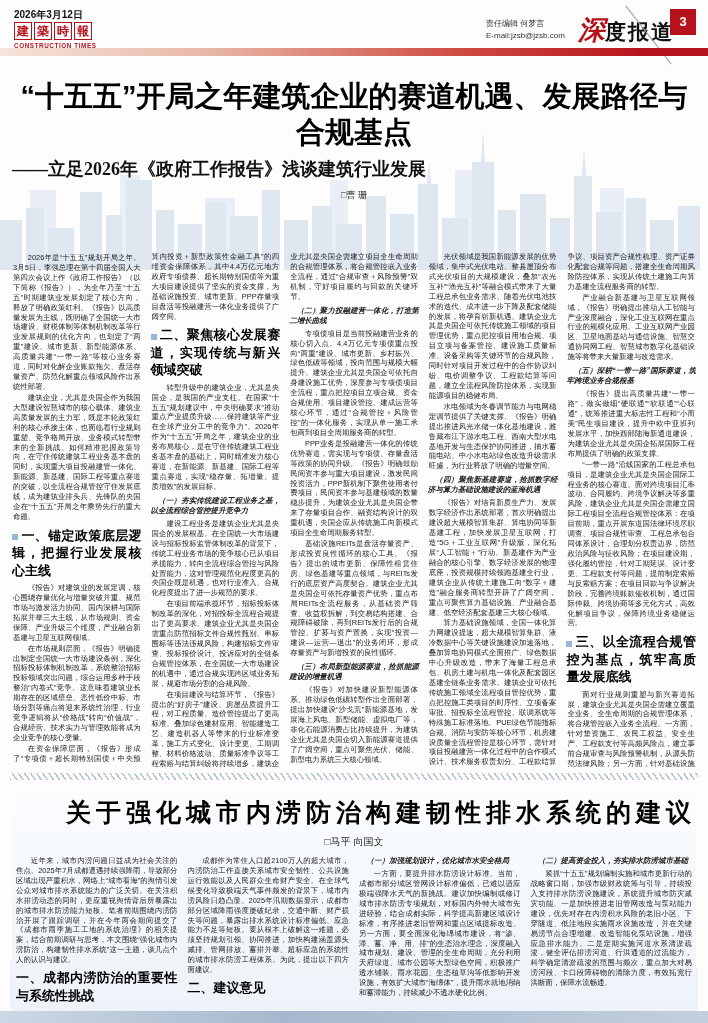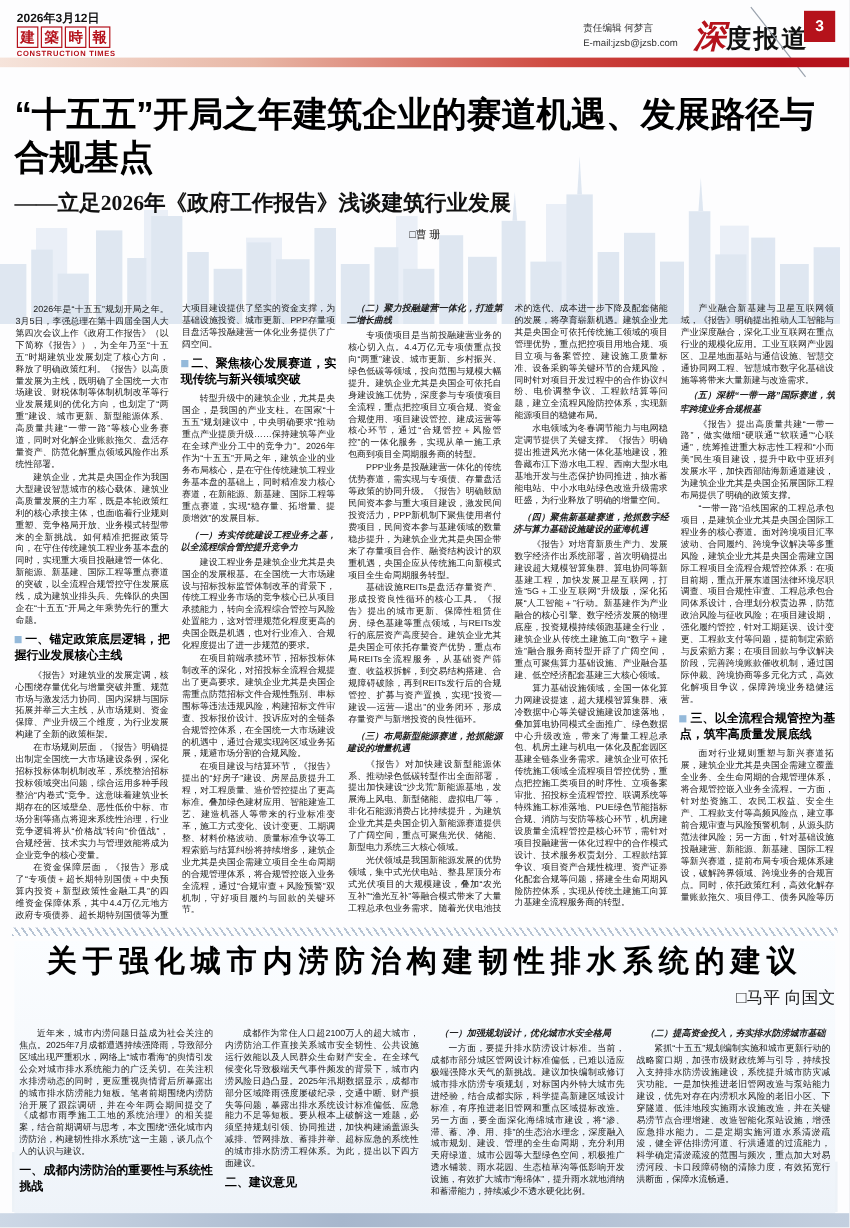--- a/index.html
+++ b/index.html
@@ -26,46 +26,46 @@
             color:#fff;font-weight:bold;font-size:13px;text-align:center;line-height:26px;}
   #red-bar{position:absolute;top:48px;left:0;width:708px;height:8px;
            background:linear-gradient(to right,#f6e4db 0%,#e8b7a6 30%,#cf4a41 65%,#b5121b 92%);}
 
   
   #skyline{position:absolute;top:120px;left:0;width:708px;height:150px;opacity:.55;pointer-events:none;}
   #skyline2{position:absolute;top:900px;left:0;width:708px;height:110px;opacity:.28;pointer-events:none;}
 
   
   #main-article{position:absolute;top:70px;left:12px;width:684px;}
-  .headline{font-size:29px;font-weight:900;color:#000;text-align:left;line-height:1.25;
+  .headline{font-size:29px;font-weight:900;color:#000;text-align:center;line-height:1.25;
             letter-spacing:0;margin:8px 0 6px;font-family:"Liberation Sans",sans-serif;}
   .subtitle{font-size:18px;font-weight:bold;color:#111;text-align:left;margin:6px 0 4px;
             font-family:"Liberation Serif","DejaVu Serif",serif;}
   .byline{font-size:9px;color:#222;text-align:center;margin:8px 0 0;}
 
   .article-body{position:absolute;top:252px;left:12px;width:684px;height:518px;
                 column-count:5;column-gap:9px;column-fill:auto;overflow:hidden;
                 font-size:7.4px;line-height:1.34;text-align:justify;color:#1b1b1b;}
   .article-body p{margin:1px;text-indent:2em;}
-  .sec-h1{font-weight:bold;font-size:10px;color:#000;margin:5px 0 4px;text-indent:0;}
+  .sec-h1{font-weight:bold;font-size:13px;color:#000;margin:5px 0 4px;text-indent:0;}
   .sec-h1::before{content:"";display:inline-block;width:6px;height:6px;background:#94b9da;
                   margin-right:3px;vertical-align:-0.5px;}
   .sec-h2{font-style:italic;font-family:"Liberation Serif","DejaVu Serif",serif;font-size:7.5px;
           color:#222;margin:4px 0 3px;text-indent:1em;font-weight:bold;}
 
   
   #divider{position:absolute;top:773px;left:10px;width:688px;height:7px;
            background:repeating-linear-gradient(55deg,#b7c4d4 0 1.5px,transparent 1.5px 5px);}
 
   
   #bottom-article{position:absolute;top:784px;left:12px;width:684px;height:228px;
                   background:linear-gradient(180deg,#fbfdff 0%,#eef3f9 100%);}
-  .headline2{font-size:25px;font-weight:900;color:#000;text-align:center;letter-spacing:5px;
-             margin:0 0 4px;}
-  .byline2{font-size:14px;color:#222;text-align:right;margin:6px 0 16px;}
+  .headline2{font-size:25px;font-weight:900;color:#000;text-align:right;letter-spacing:5px;
+             margin:12px 0 4px;}
+  .byline2{font-size:10px;color:#222;text-align:center;margin:6px 0 16px;}
   .article-body2{position:absolute;top:72px;left:4px;width:676px;height:150px;
                  column-count:4;column-gap:10px;column-fill:auto;overflow:hidden;
                  font-size:7.4px;line-height:1.34;text-align:justify;color:#1b1b1b;}
   .article-body2 p{margin:0;text-indent:2em;}
   .article-body2 .sec-h1{margin:4px 0 3px;}
   .article-body2 .sec-h1::before{display:none;}
 
   
   #bottom-band{position:absolute;bottom:0;left:0;width:708px;height:12px;
                background:linear-gradient(to right,#cdd8e6,#a7b7cd 40%,#c3cfdf);}
@@ -161,21 +161,21 @@
 
   <div id="main-article">
     <div class="headline">“十五五”开局之年建筑企业的赛道机遇、发展路径与合规基点</div>
     <div class="subtitle">——立足2026年《政府工作报告》浅谈建筑行业发展</div>
     <div class="byline">□曹  珊</div>
   </div>
   <div class="article-body">
       <p>2026年是“十五五”规划开局之年。3月5日，李强总理在第十四届全国人大第四次会议上作《政府工作报告》（以下简称《报告》），为全年乃至“十五五”时期建筑业发展划定了核心方向，释放了明确政策红利。《报告》以高质量发展为主线，既明确了全国统一大市场建设、财税体制等体制机制改革等行业发展规则的优化方向，也划定了“两重”建设、城市更新、新型能源体系、高质量共建“一带一路”等核心业务赛道，同时对化解企业账款拖欠、盘活存量资产、防范化解重点领域风险作出系统性部署。</p>
       <p>建筑企业，尤其是央国企作为我国大型建设智慧城市的核心载体、建筑业高质量发展的主力军，既是本轮政策红利的核心承接主体，也面临着行业规则重塑、竞争格局开放、业务模式转型带来的全新挑战。如何精准把握政策导向，在守住传统建筑工程业务基本盘的同时，实现重大项目投融建管一体化、新能源、新基建、国际工程等重点赛道的突破，以全流程合规管控守住发展底线，成为建筑业排头兵、先锋队的央国企在“十五五”开局之年乘势先行的重大命题。</p>
       <div class="sec-h1">一、锚定政策底层逻辑，把握行业发展核心主线</div>
-      <p>《报告》对建筑业的发展定调，核心围绕存量优化与增量突破并重、规范市场与激发活力协同、国内深耕与国际拓展并举三大主线，从市场规则、资金保障、产业升级三个维度，为行业发展构建了全新的政策框架。</p>
+      <p>《报告》对建筑业的发展定调，核心围绕存量优化与增量突破并重、规范市场与激发活力协同、国内深耕与国际拓展并举三大主线，从市场规则、资金保障、产业升级三个维度，产业融合新基建与卫星互联网领域。</p>
       <p>在市场规则层面，《报告》明确提出制定全国统一大市场建设条例，深化招标投标体制机制改革，系统整治招标投标领域突出问题，综合运用多种手段整治“内卷式”竞争。这意味着建筑业长期存在的区域壁垒、恶性低价中标、市场分割等痛点将迎来系统性治理，行业竞争逻辑将从“价格战”转向“价值战”，合规经营、技术实力与管理效能将成为企业竞争的核心变量。</p>
       <p>在资金保障层面，《报告》形成了“专项债＋超长期特别国债＋中央预算内投资＋新型政策性金融工具”的四维资金保障体系，其中4.4万亿元地方政府专项债券、超长期特别国债等为重大项目建设提供了坚实的资金支撑，为基础设施投资、城市更新、PPP存量项目盘活等投融建营一体化业务提供了广阔空间。</p>
       <div class="sec-h1">二、聚焦核心发展赛道，实现传统与新兴领域突破</div>
       <p>转型升级中的建筑企业，尤其是央国企，是我国的产业支柱。在国家“十五五”规划建议中，中央明确要求“推动重点产业提质升级……保持建筑等产业在全球产业分工中的竞争力”。2026年作为“十五五”开局之年，建筑企业的业务布局核心，是在守住传统建筑工程业务基本盘的基础上，同时精准发力核心赛道，在新能源、新基建、国际工程等重点赛道，实现“稳存量、拓增量、提质增效”的发展目标。</p>
       <div class="sec-h2">（一）夯实传统建设工程业务之基，以全流程综合管控提升竞争力</div>
       <p>建设工程业务是建筑企业尤其是央国企的发展根基。在全国统一大市场建设与招标投标监管体制改革的背景下，传统工程业务市场的竞争核心已从项目承揽能力，转向全流程综合管控与风险处置能力，这对管理规范化程度更高的央国企既是机遇，也对行业准入、合规化程度提出了进一步规范的要求。</p>
       <p>在项目前端承揽环节，招标投标体制改革的深化，对招投标全流程合规提出了更高要求。建筑企业尤其是央国企需重点防范招标文件合规性甄别、串标围标等违法违规风险，构建招标文件审查、投标报价设计、投诉应对的全链条合规管控体系，在全国统一大市场建设的机遇中，通过合规实现跨区域业务拓展，规避市场分割的合规风险。</p>
       <p>在项目建设与结算环节，《报告》提出的“好房子”建设、房屋品质提升工程，对工程质量、造价管控提出了更高标准。叠加绿色建材应用、智能建造工艺、建造机器人等带来的行业标准变革，施工方式变化、设计变更、工期调整、材料价格波动、质量标准争议等工程索赔与结算纠纷将持续增多，建筑企业尤其是央国企需建立项目全生命周期的合规管理体系，将合规管控嵌入业务全流程，通过“合规审查＋风险预警”双机制，守好项目履约与回款的关键环节。</p>
       <div class="sec-h2">（二）聚力投融建营一体化，打造第二增长曲线</div>
       <p>专项债项目是当前投融建营业务的核心切入点。4.4万亿元专项债重点投向“两重”建设、城市更新、乡村振兴、绿色低碳等领域，投向范围与规模大幅提升。建筑企业尤其是央国企可依托自身建设施工优势，深度参与专项债项目全流程，重点把控项目立项合规、资金合规使用、项目建设管控、建成运营等核心环节，通过“合规管控＋风险管控”的一体化服务，实现从单一施工承包商到项目全周期服务商的转型。</p>

